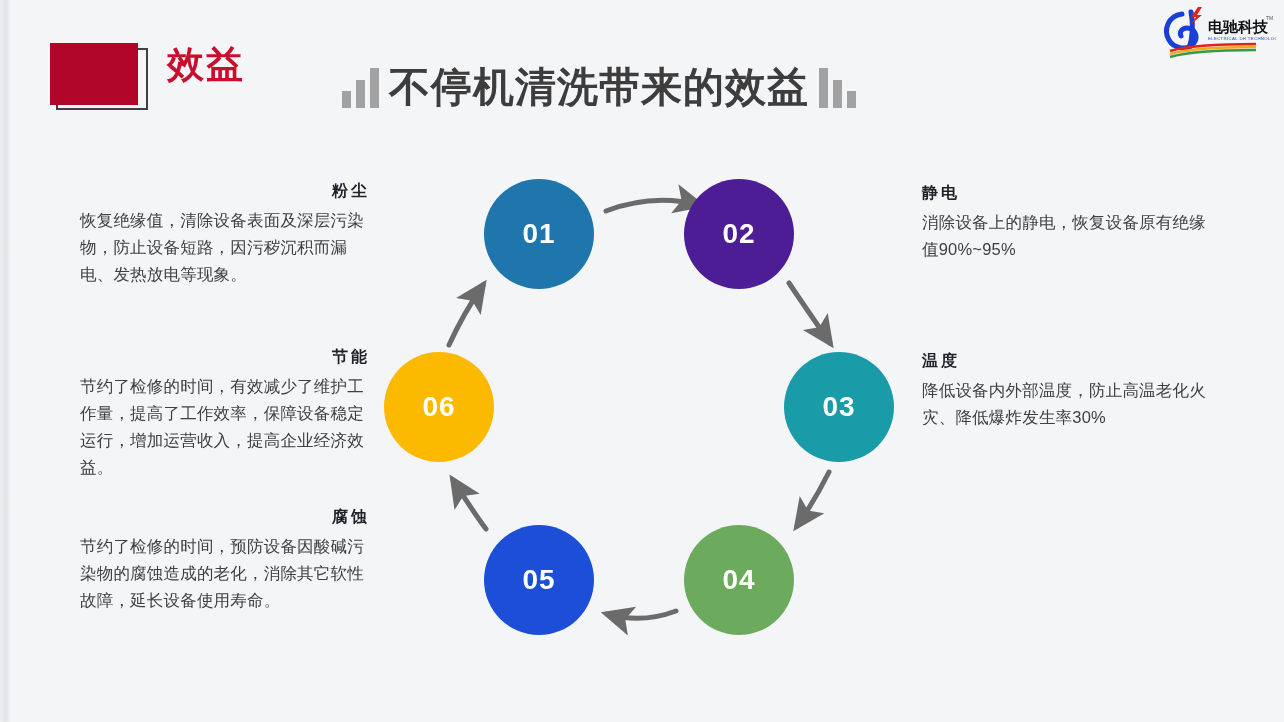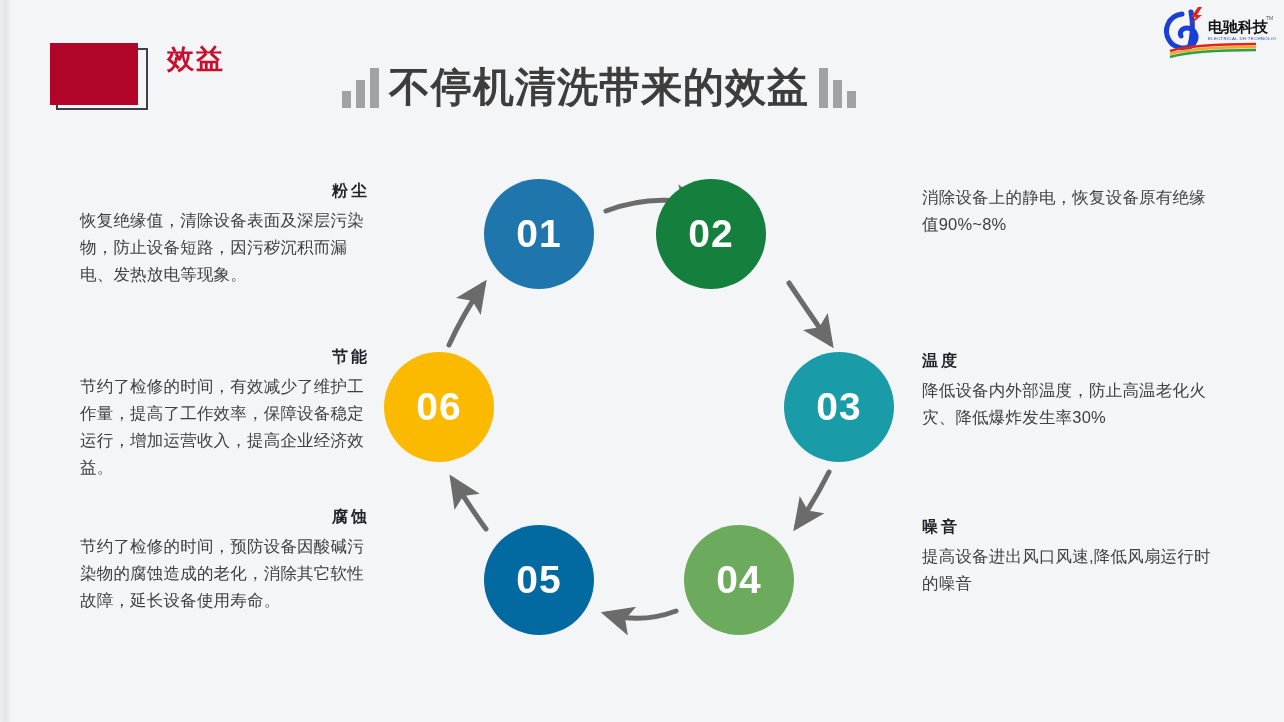--- a/index.html
+++ b/index.html
@@ -35,21 +35,21 @@
   }
   #red-square {
     position: absolute;
     left: 50px; top: 43px;
     width: 88px; height: 62px;
     background: #b00529;
   }
   #section-label {
     position: absolute;
     left: 167px; top: 46px;
-    font-size: 27px;
+    font-size: 37px;
     font-weight: 700;
     color: #c8102e;
     letter-spacing: 2px;
     line-height: 1;
     white-space: nowrap;
   }
   #title-wrap {
     position: absolute;
     left: 342px; top: 66px;
     display: flex;
@@ -98,21 +98,21 @@
     pointer-events: none;
   }
   .node {
     position: absolute;
     border-radius: 50%;
     display: flex;
     align-items: center;
     justify-content: center;
     color: #ffffff;
     font-weight: 700;
-    font-size: 39px;
+    font-size: 28px;
     letter-spacing: 1px;
   }
 
   
   .block { position: absolute; width: 290px; }
   .block .heading {
     font-size: 16px;
     font-weight: 700;
     color: #20232a;
     letter-spacing: 3px;
@@ -189,30 +189,30 @@
     <path d="M676 611 C652 620, 628 620, 607 614" fill="none" stroke="#6b6b6b" stroke-width="5" stroke-linecap="round" marker-end="url(#ah)"></path>
 
     <path d="M486 529 C474 513, 464 497, 453 480" fill="none" stroke="#6b6b6b" stroke-width="5" stroke-linecap="round" marker-end="url(#ah)"></path>
 
     <path d="M449 345 C459 323, 470 304, 483 285" fill="none" stroke="#6b6b6b" stroke-width="5" stroke-linecap="round" marker-end="url(#ah)"></path>
   </svg>
 
   <div class="node" style="left:484px;top:179px;width:110px;height:110px;background:#1f76ad;">
     <span>01</span>
   </div>
-  <div class="node" style="left:656px;top:179px;width:110px;height:110px;background:#15803d;">
+  <div class="node" style="left:684px;top:179px;width:110px;height:110px;background:#4c1d95;">
     <span>02</span>
   </div>
   <div class="node" style="left:784px;top:352px;width:110px;height:110px;background:#1a9ba8;">
     <span>03</span>
   </div>
   <div class="node" style="left:684px;top:525px;width:110px;height:110px;background:#6cab5d;">
     <span>04</span>
   </div>
-  <div class="node" style="left:484px;top:525px;width:110px;height:110px;background:#0369a1;">
+  <div class="node" style="left:484px;top:525px;width:110px;height:110px;background:#1d4ed8;">
     <span>05</span>
   </div>
   <div class="node" style="left:384px;top:352px;width:110px;height:110px;background:#fbb900;align-items:center;">
     <span>06</span>
   </div>
 
   <div class="block left" style="left:80px;top:182px;">
     <div class="heading">粉尘</div>
     <div class="body">恢复绝缘值，清除设备表面及深层污染物，防止设备短路，因污秽沉积而漏电、发热放电等现象。</div>
   </div>
@@ -221,26 +221,23 @@
     <div class="heading">节能</div>
     <div class="body">节约了检修的时间，有效减少了维护工作量，提高了工作效率，保障设备稳定运行，增加运营收入，提高企业经济效益。</div>
   </div>
 
   <div class="block left" style="left:80px;top:508px;">
     <div class="heading">腐蚀</div>
     <div class="body">节约了检修的时间，预防设备因酸碱污染物的腐蚀造成的老化，消除其它软性故障，延长设备使用寿命。</div>
   </div>
 
   <div class="block right" style="left:922px;top:184px;">
-    <div class="body">消除设备上的静电，恢复设备原有绝缘值90%~8%</div>
+    <div class="heading">静电</div>
+    <div class="body">消除设备上的静电，恢复设备原有绝缘值90%~95%</div>
   </div>
 
   <div class="block right" style="left:922px;top:352px;">
     <div class="heading">温度</div>
     <div class="body">降低设备内外部温度，防止高温老化火灾、降低爆炸发生率30%</div>
   </div>
 
-  <div class="block right" style="left:922px;top:518px;">
-    <div class="heading">噪音</div>
-    <div class="body">提高设备进出风口风速,降低风扇运行时的噪音</div>
-  </div>
 
 </div>
 
 </body></html>

